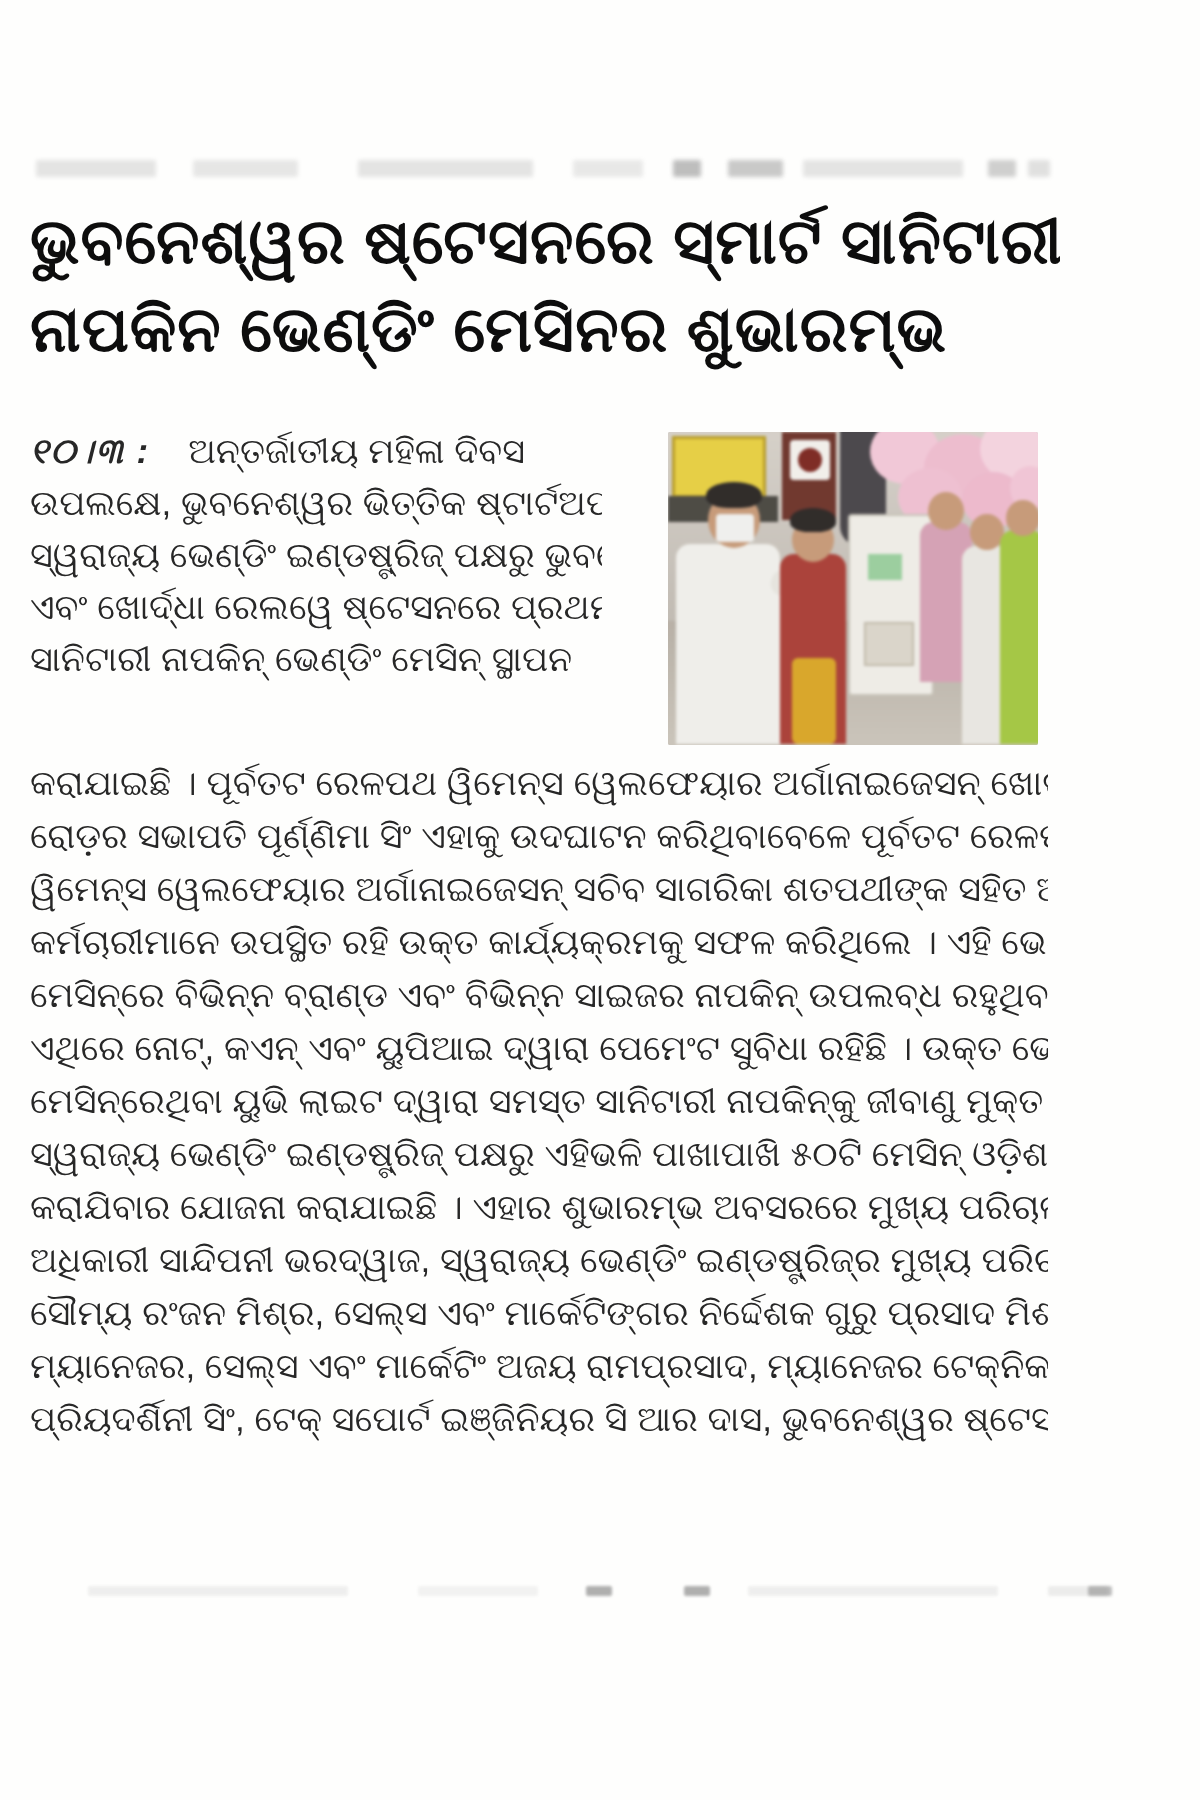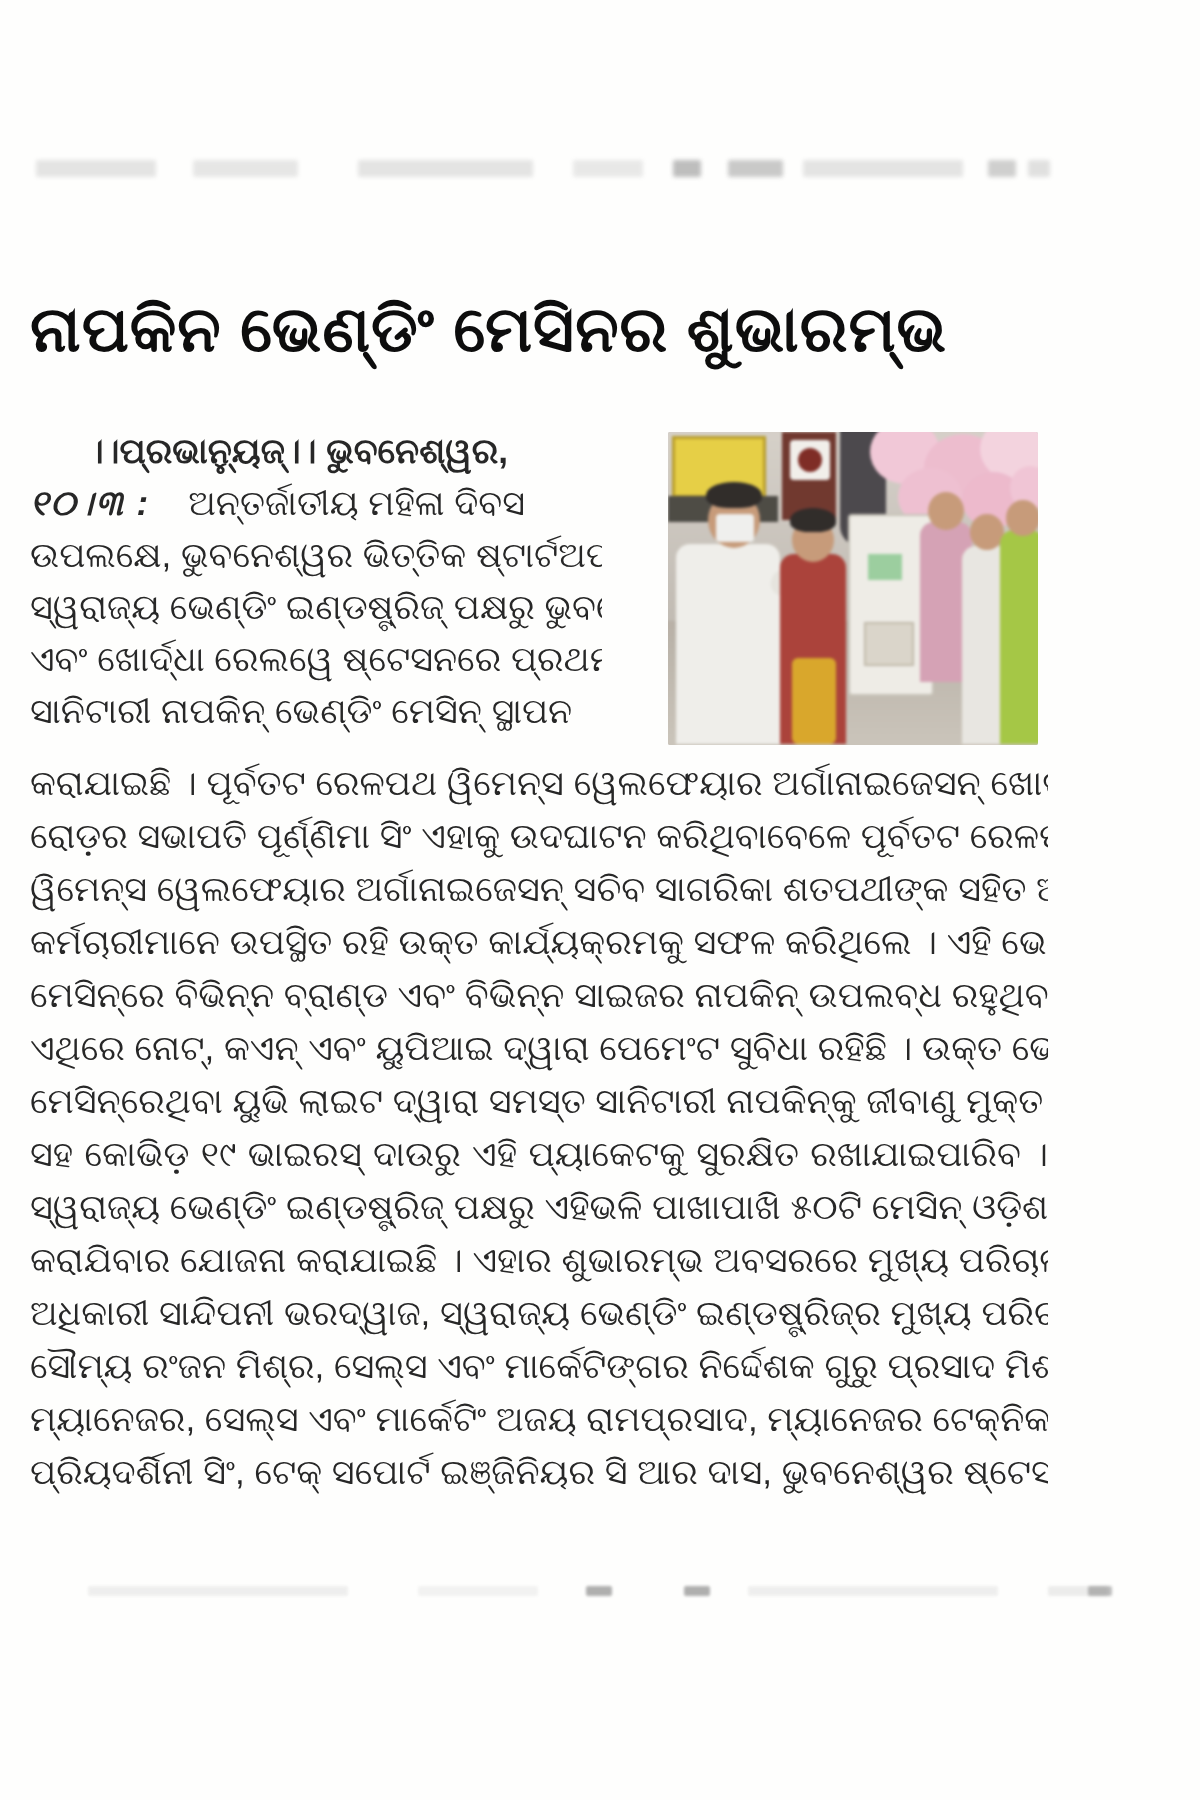--- a/index.html
+++ b/index.html
@@ -63,27 +63,24 @@
       <div class="frag" style="left: 165px; width: 105px; opacity: 0.2;"></div>
       <div class="frag" style="left: 330px; width: 175px; opacity: 0.22;"></div>
       <div class="frag" style="left: 545px; width: 70px; opacity: 0.18;"></div>
       <div class="frag" style="left: 645px; width: 28px; opacity: 0.55;"></div>
       <div class="frag" style="left: 700px; width: 55px; opacity: 0.45;"></div>
       <div class="frag" style="left: 775px; width: 160px; opacity: 0.22;"></div>
       <div class="frag" style="left: 960px; width: 28px; opacity: 0.4;"></div>
       <div class="frag" style="left: 1000px; width: 22px; opacity: 0.25;"></div>
     </div>
 
+  <div class="headline" style="top:198px;">ଭୁବନେଶ୍ୱର ଷ୍ଟେସନରେ ସ୍ମାର୍ଟ ସାନିଟାରୀ</div>
   <div class="headline" style="top:286px;">ନାପକିନ ଭେଣ୍ଡିଂ ମେସିନର ଶୁଭାରମ୍ଭ</div>
 
   <div class="leftcol">
-    <div class="bodyline lead">
-      <span class="indent"></span><span>।।ପ୍ରଭାନ୍ୟୁଜ୍।।</span>
-      <span>ଭୁବନେଶ୍ୱର,</span>
-    </div>
     <div class="bodyline">
       <span class="dateb">୧୦।୩ :</span><span class="datesp"></span><span>ଅନ୍ତର୍ଜାତୀୟ ମହିଳା ଦିବସ</span>
     </div>
     <div class="bodyline">ଉପଲକ୍ଷେ, ଭୁବନେଶ୍ୱର ଭିତ୍ତିକ ଷ୍ଟାର୍ଟଅପ୍,</div>
     <div class="bodyline">ସ୍ୱରାଜ୍ୟ ଭେଣ୍ଡିଂ ଇଣ୍ଡଷ୍ଟ୍ରିଜ୍ ପକ୍ଷରୁ  ଭୁବନେଶ୍ୱର</div>
     <div class="bodyline">ଏବଂ ଖୋର୍ଦ୍ଧା ରେଲୱେ ଷ୍ଟେସନରେ ପ୍ରଥମ ସ୍ମାର୍ଟ</div>
     <div class="bodyline">ସାନିଟାରୀ ନାପକିନ୍ ଭେଣ୍ଡିଂ ମେସିନ୍ ସ୍ଥାପନ</div>
   </div>
 
   <div class="photo">
@@ -130,21 +127,20 @@
   </div>
 
   <div class="fullcol">
     <div class="bodyline">କରାଯାଇଛି । ପୂର୍ବତଟ ରେଳପଥ ୱିମେନ୍ସ ୱେଲଫେୟାର ଅର୍ଗାନାଇଜେସନ୍ ଖୋର୍ଦ୍ଧା</div>
     <div class="bodyline">ରୋଡ଼ର ସଭାପତି ପୂର୍ଣ୍ଣିମା ସିଂ ଏହାକୁ ଉଦଘାଟନ କରିଥିବାବେଳେ ପୂର୍ବତଟ ରେଳପଥ</div>
     <div class="bodyline">ୱିମେନ୍ସ ୱେଲଫେୟାର ଅର୍ଗାନାଇଜେସନ୍ ସଚିବ ସାଗରିକା ଶତପଥୀଙ୍କ ସହିତ ଅନ୍ୟ</div>
     <div class="bodyline">କର୍ମଚାରୀମାନେ ଉପସ୍ଥିତ ରହି ଉକ୍ତ କାର୍ଯ୍ୟକ୍ରମକୁ ସଫଳ କରିଥିଲେ । ଏହି ଭେଣ୍ଡିଂ</div>
     <div class="bodyline">ମେସିନ୍‌ରେ ବିଭିନ୍ନ ବ୍ରାଣ୍ଡ ଏବଂ ବିଭିନ୍ନ ସାଇଜର ନାପକିନ୍ ଉପଲବ୍ଧ ରହୁଥିବାବେଳେ</div>
     <div class="bodyline">ଏଥିରେ ନୋଟ୍, କଏନ୍ ଏବଂ ୟୁପିଆଇ ଦ୍ୱାରା ପେମେଂଟ ସୁବିଧା ରହିଛି । ଉକ୍ତ ଭେଣ୍ଡିଂ</div>
     <div class="bodyline">ମେସିନ୍‌ରେଥିବା ୟୁଭି ଲାଇଟ ଦ୍ୱାରା ସମସ୍ତ ସାନିଟାରୀ ନାପକିନ୍‌କୁ ଜୀବାଣୁ ମୁକ୍ତ କରିବା</div>
-    <div class="bodyline">ସହ କୋଭିଡ଼ ୧୯ ଭାଇରସ୍ ଦାଉରୁ ଏହି ପ୍ୟାକେଟକୁ ସୁରକ୍ଷିତ ରଖାଯାଇପାରିବ ।</div>
     <div class="bodyline">ସ୍ୱରାଜ୍ୟ ଭେଣ୍ଡିଂ ଇଣ୍ଡଷ୍ଟ୍ରିଜ୍ ପକ୍ଷରୁ ଏହିଭଳି ପାଖାପାଖି ୫୦ଟି ମେସିନ୍ ଓଡ଼ିଶାରେ ସ୍ଥାପନ</div>
     <div class="bodyline">କରାଯିବାର ଯୋଜନା କରାଯାଇଛି । ଏହାର ଶୁଭାରମ୍ଭ ଅବସରରେ ମୁଖ୍ୟ ପରିଚାଳନା</div>
     <div class="bodyline">ଅଧିକାରୀ ସାନ୍ଦିପନୀ ଭରଦ୍ୱାଜ, ସ୍ୱରାଜ୍ୟ ଭେଣ୍ଡିଂ ଇଣ୍ଡଷ୍ଟ୍ରିଜ୍‌ର ମୁଖ୍ୟ ପରିଚାଳନା ଅଧିକାରୀ</div>
     <div class="bodyline">ସୌମ୍ୟ ରଂଜନ ମିଶ୍ର, ସେଲ୍ସ ଏବଂ ମାର୍କେଟିଙ୍ଗର ନିର୍ଦ୍ଦେଶକ ଗୁରୁ ପ୍ରସାଦ ମିଶ୍ର, ବରିଷ୍ଠ</div>
     <div class="bodyline">ମ୍ୟାନେଜର, ସେଲ୍ସ ଏବଂ ମାର୍କେଟିଂ ଅଜୟ ରାମପ୍ରସାଦ, ମ୍ୟାନେଜର ଟେକ୍ନିକାଲ</div>
     <div class="bodyline">ପ୍ରିୟଦର୍ଶିନୀ ସିଂ, ଟେକ୍ ସପୋର୍ଟ ଇଞ୍ଜିନିୟର ସି ଆର ଦାସ, ଭୁବନେଶ୍ୱର ଷ୍ଟେସନ୍</div>
   </div>
 
   <div class="strip" style="left:28px;top:1582px;width:1030px;height:24px;">
       <div class="frag-b" style="left: 60px; width: 260px; opacity: 0.1;"></div>

